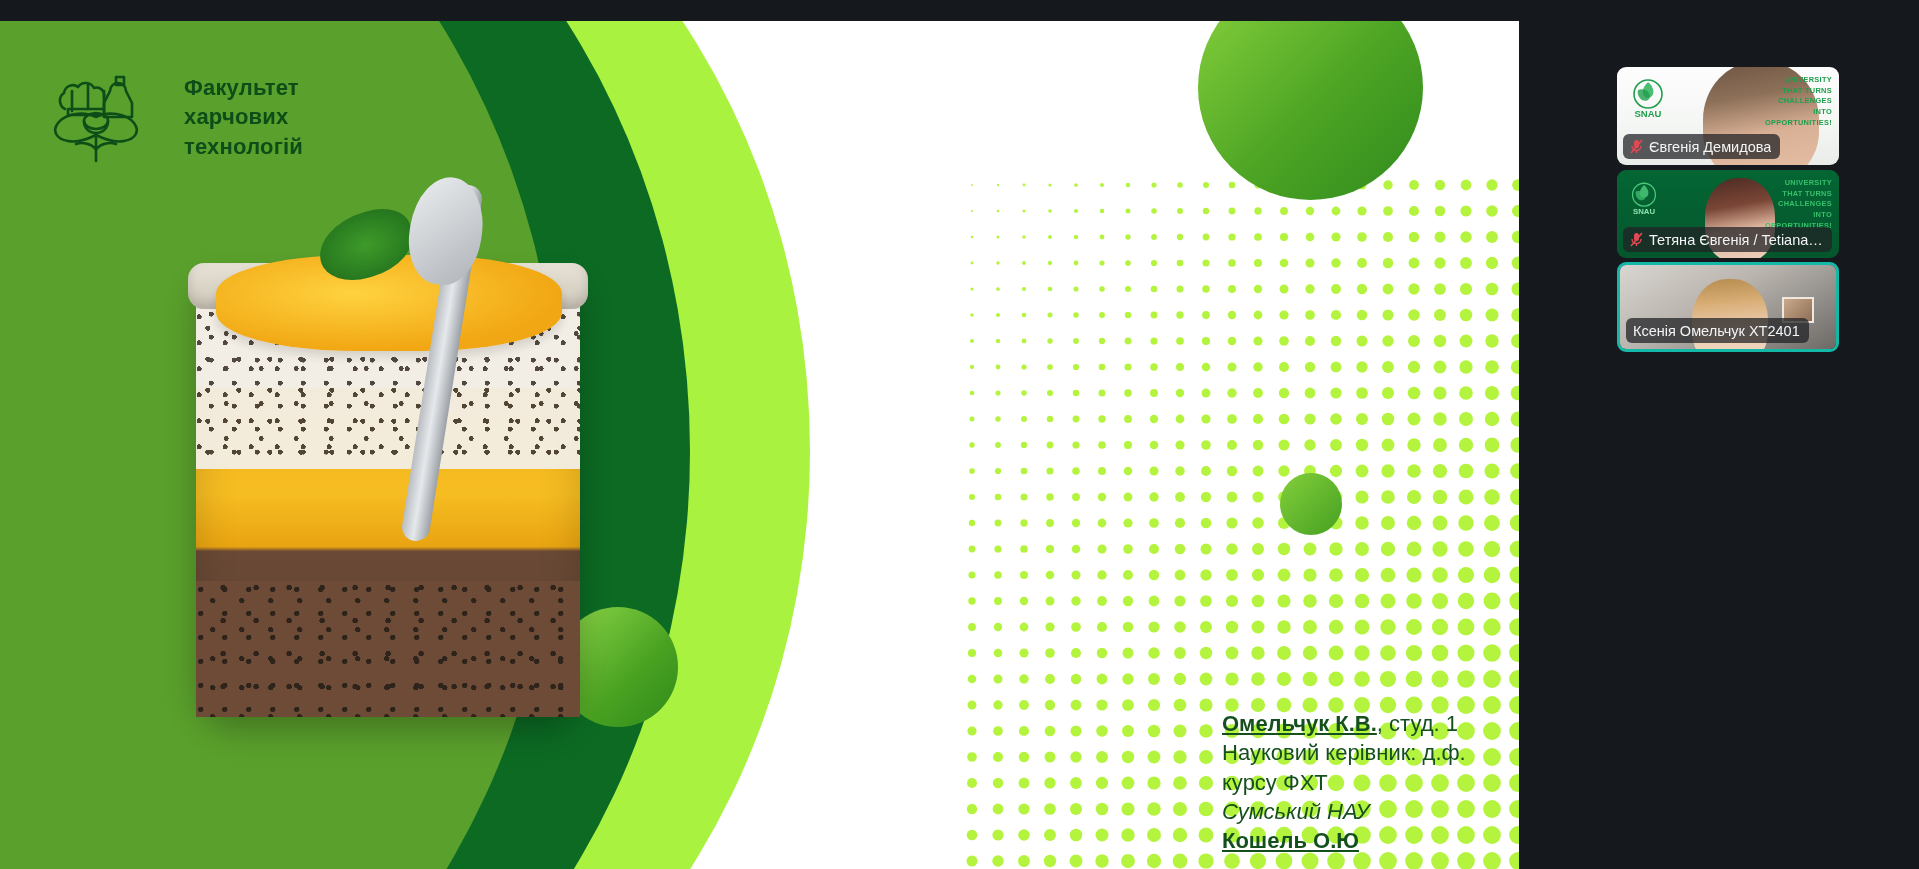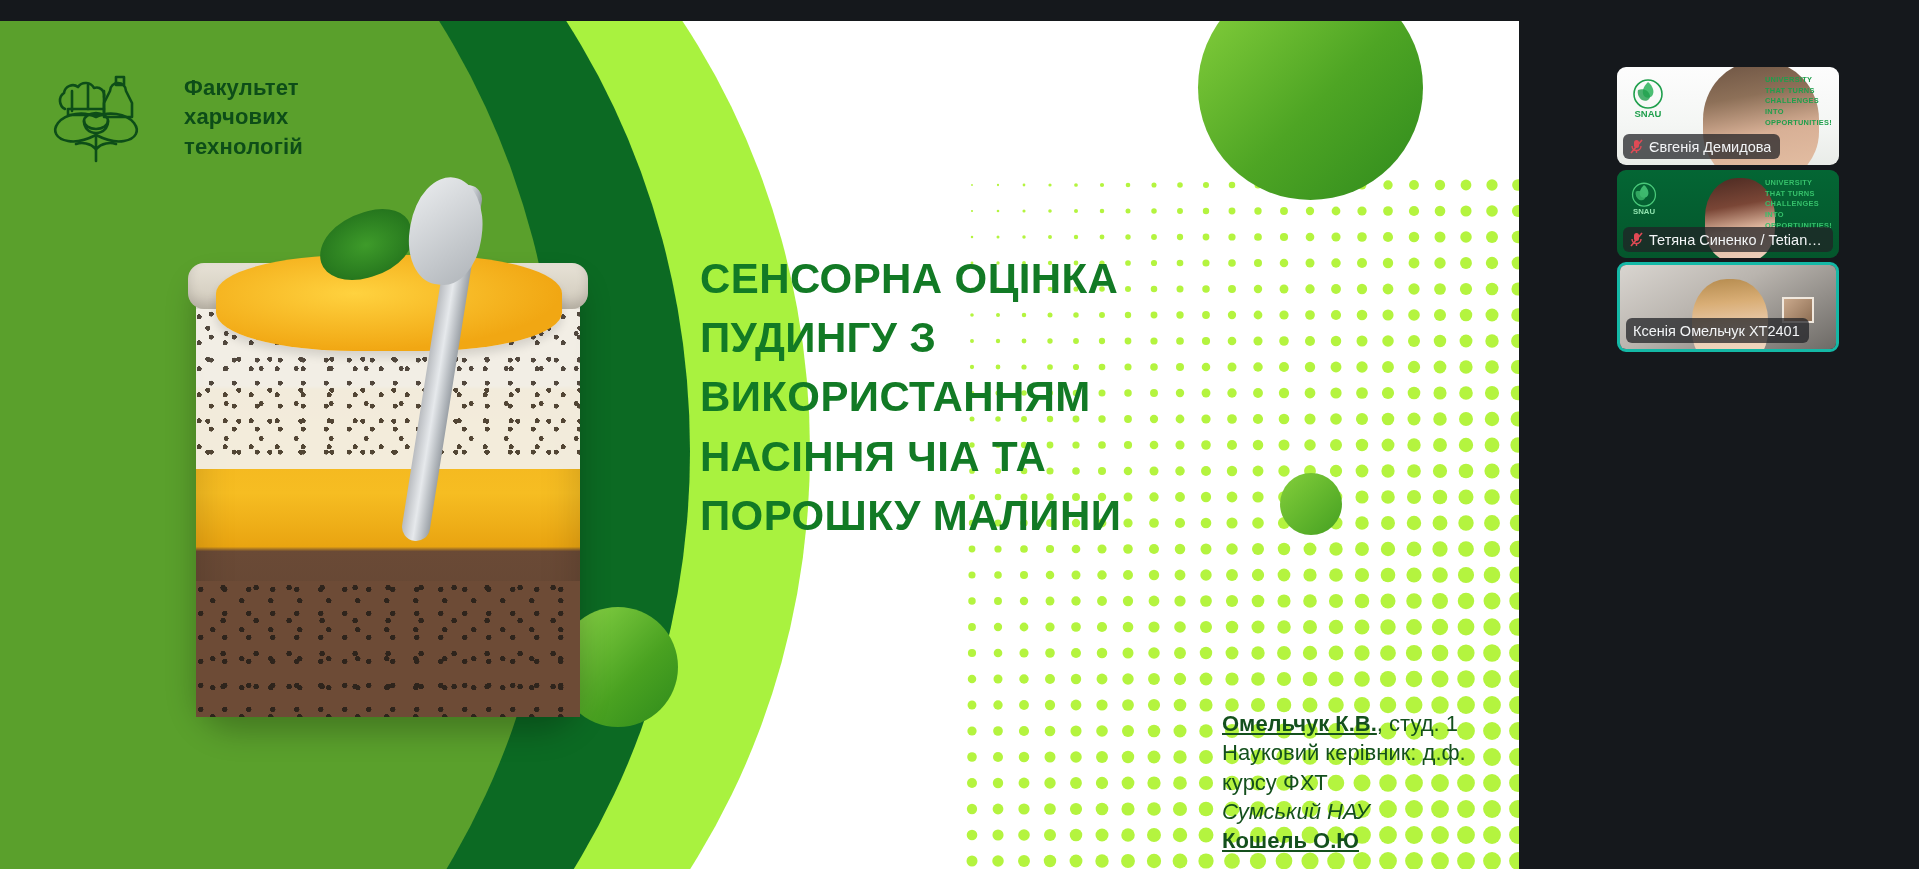--- a/index.html
+++ b/index.html
@@ -210,21 +210,21 @@
   #tile-2 { top: 170px; height: 88px; }
   #t2bg { position: absolute; inset: 0; background: linear-gradient(180deg,#046634 0%,#04562c 100%); }
   #t2face {
     position: absolute; left: 88px; top: 8px; width: 70px; height: 84px;
     border-radius: 46% 46% 40% 40%;
     background: linear-gradient(170deg,#4b2a22 0%,#7a4636 34%,#dcb49c 60%,#efd3c0 100%);
   }
   .snau-words {
     position: absolute; right: 7px; top: 8px;
     color: #35c06a; font-size: 7.4px; font-weight: bold;
-    line-height: 1.45; letter-spacing: .3px; text-align: left;
+    line-height: 1.45; letter-spacing: .3px; text-align: right;
     white-space: pre-line;
   }
   .snau-words.onlight { color: #1f9f4c; }
   .snau-logo { position: absolute; left: 9px; top: 9px; width: 44px; height: 44px; }
   .snau-logo.small { width: 36px; height: 38px; }
 
   
   #tile-3 {
     top: 262px; height: 90px;
     border: 3px solid #14b8a6;
@@ -878,21 +878,20 @@
         <div class="glass"></div>
         <div class="chia-bot"></div>
         <div class="chia-top"></div>
         <div class="rim"></div>
         <div class="mango-top"></div>
         <div class="mint"></div>
         <div class="spoon"></div>
         <div class="spoon-bowl"></div>
       </div>
 
-      <h1 id="slide-title">СЕНСОРНА ОЦІНКА ПУДИНГУ З ВИКОРИСТАННЯМ НАСІННЯ ЧІА ТА ПОРОШКУ МАЛИНИ</h1>
 
       <div id="credits">
         <div class="ln">
           <b>Омельчук К.В.</b><span>, студ. 1</span>
         </div>
         <div class="ln">Науковий керівник: д.ф.</div>
         <div class="ln">курсу ФХТ</div>
         <div class="ln it">Сумський НАУ</div>
         <div class="ln"><b>Кошель О.Ю</b></div>
       </div>
@@ -946,21 +945,21 @@
 INTO
 OPPORTUNITIES!</div>
       </div>
       <div class="namebar">
         <svg class="mic" viewBox="0 0 13 15">
           <rect x="4" y="1" width="5" height="8" rx="2.5" fill="#e04a55"></rect>
           <path d="M2 7a4.5 4.5 0 0 0 9 0" fill="none" stroke="#e04a55" stroke-width="1.4"></path>
           <path d="M6.5 11.5V14" stroke="#e04a55" stroke-width="1.4"></path>
           <path d="M1 14 12 1" stroke="#e04a55" stroke-width="1.6"></path>
         </svg>
-        <span class="nm">Тетяна Синенко / Tetiana…</span>
+        <span class="nm">Тетяна Євгенія / Tetiana…</span>
       </div>
     </div>
 
     <div class="tile" id="tile-3">
       <div class="tile-inner">
         <div id="t3bg"></div>
           <div id="t3frame"></div>
           <div id="t3face"></div>
       </div>
       <div class="namebar">

